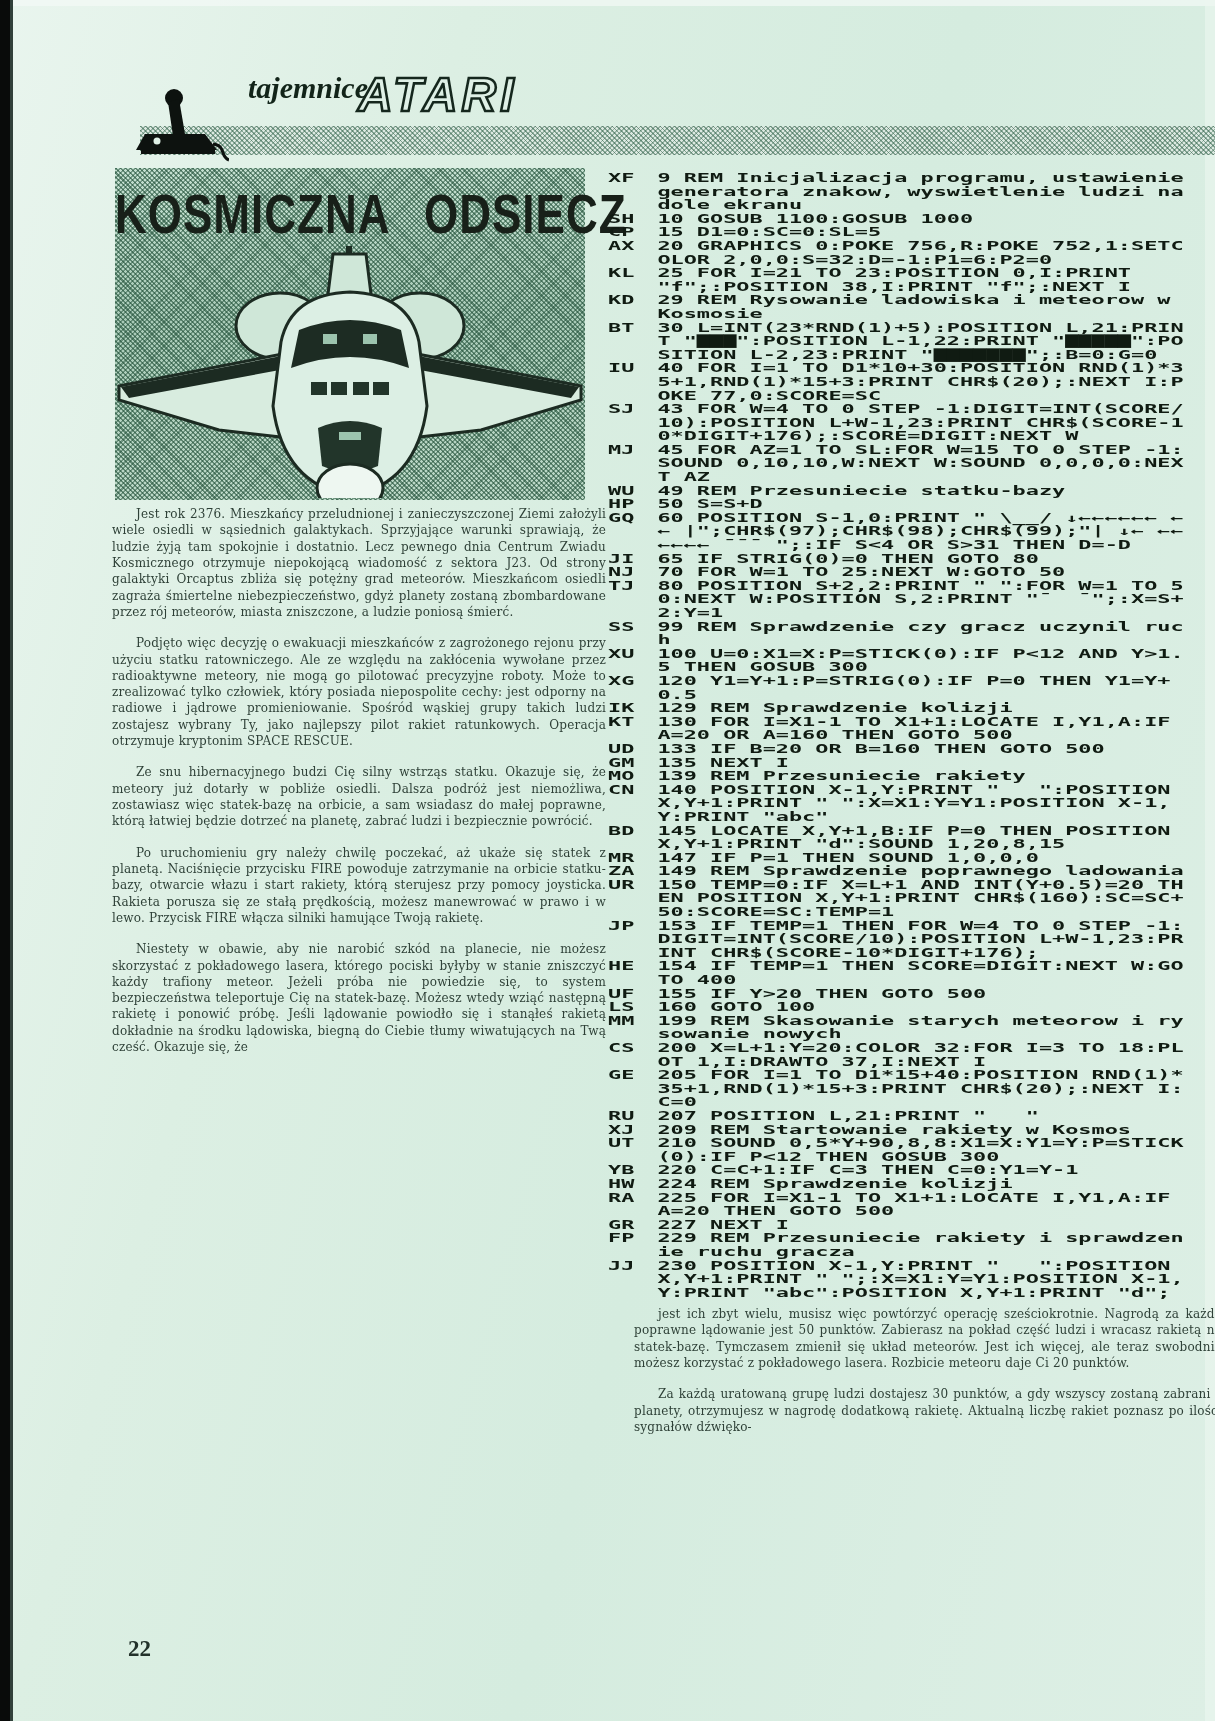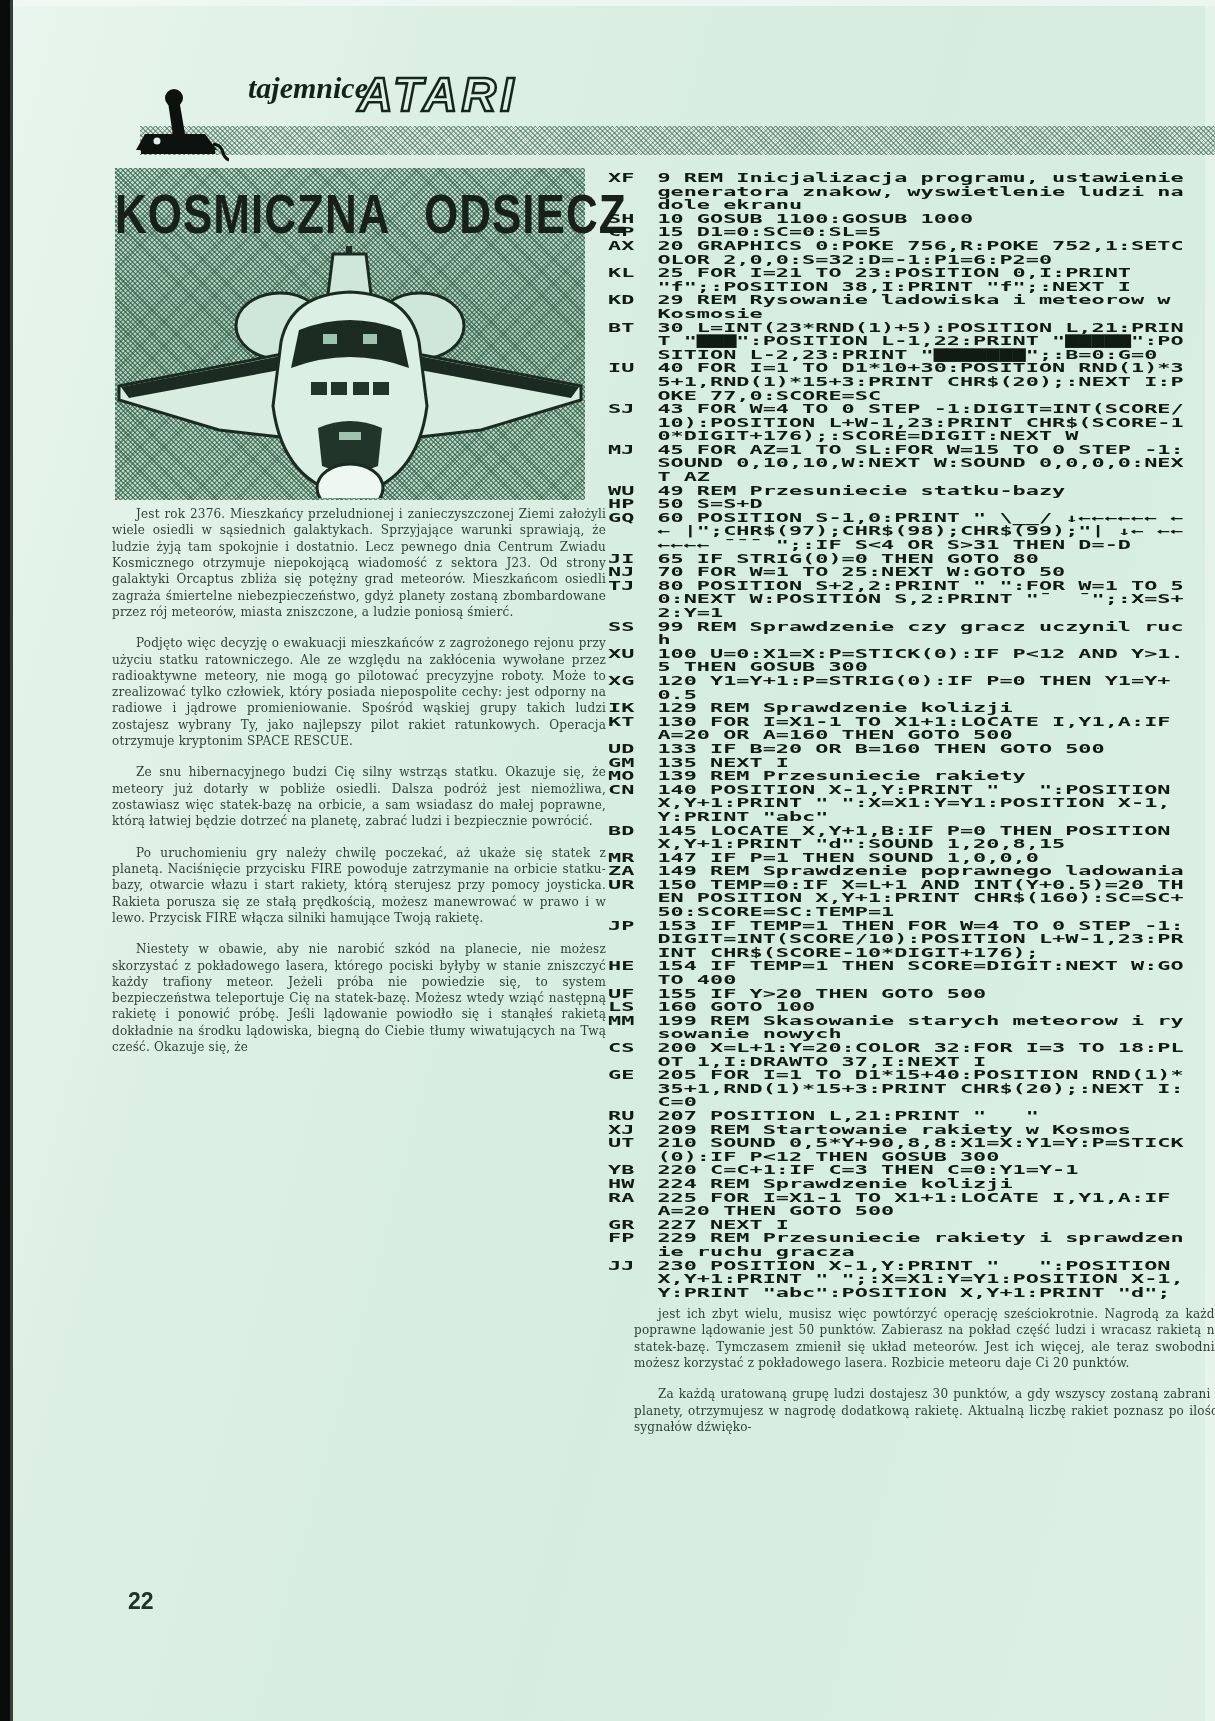--- a/index.html
+++ b/index.html
@@ -39,22 +39,22 @@
   .col-right-text{position:absolute;left:612px;top:1306px;width:588px;margin-left:22px;}
 
   .listing{position:absolute;left:608px;top:172px;width:306px;
         transform:scaleX(1.9);transform-origin:top left;
         font-family:"DejaVu Sans Mono",monospace;font-weight:bold;
         font-size:11.5px;line-height:13.6px;color:#101b12;}
   .listing .row{display:flex;}
   .listing .chk{width:26px;flex:none;}
   .listing .code{flex:1;white-space:pre-wrap;word-break:break-all;}
 
-  .page-number{position:absolute;left:128px;top:1588px;
-        font-family:Liberation Sans, sans-serif;font-weight:bold;font-size:23px;color:#22312a;}
+  .page-number{position:absolute;left:128px;top:1636px;
+        font-family:Liberation Serif, serif;font-weight:bold;font-size:23px;color:#22312a;}
 </style>
 </head>
 <body>
 
 <div class="page">
 
   <div class="scan-edge-top"></div>
   <div class="scan-edge-right"></div>
 
   <div class="logo-wrap">

